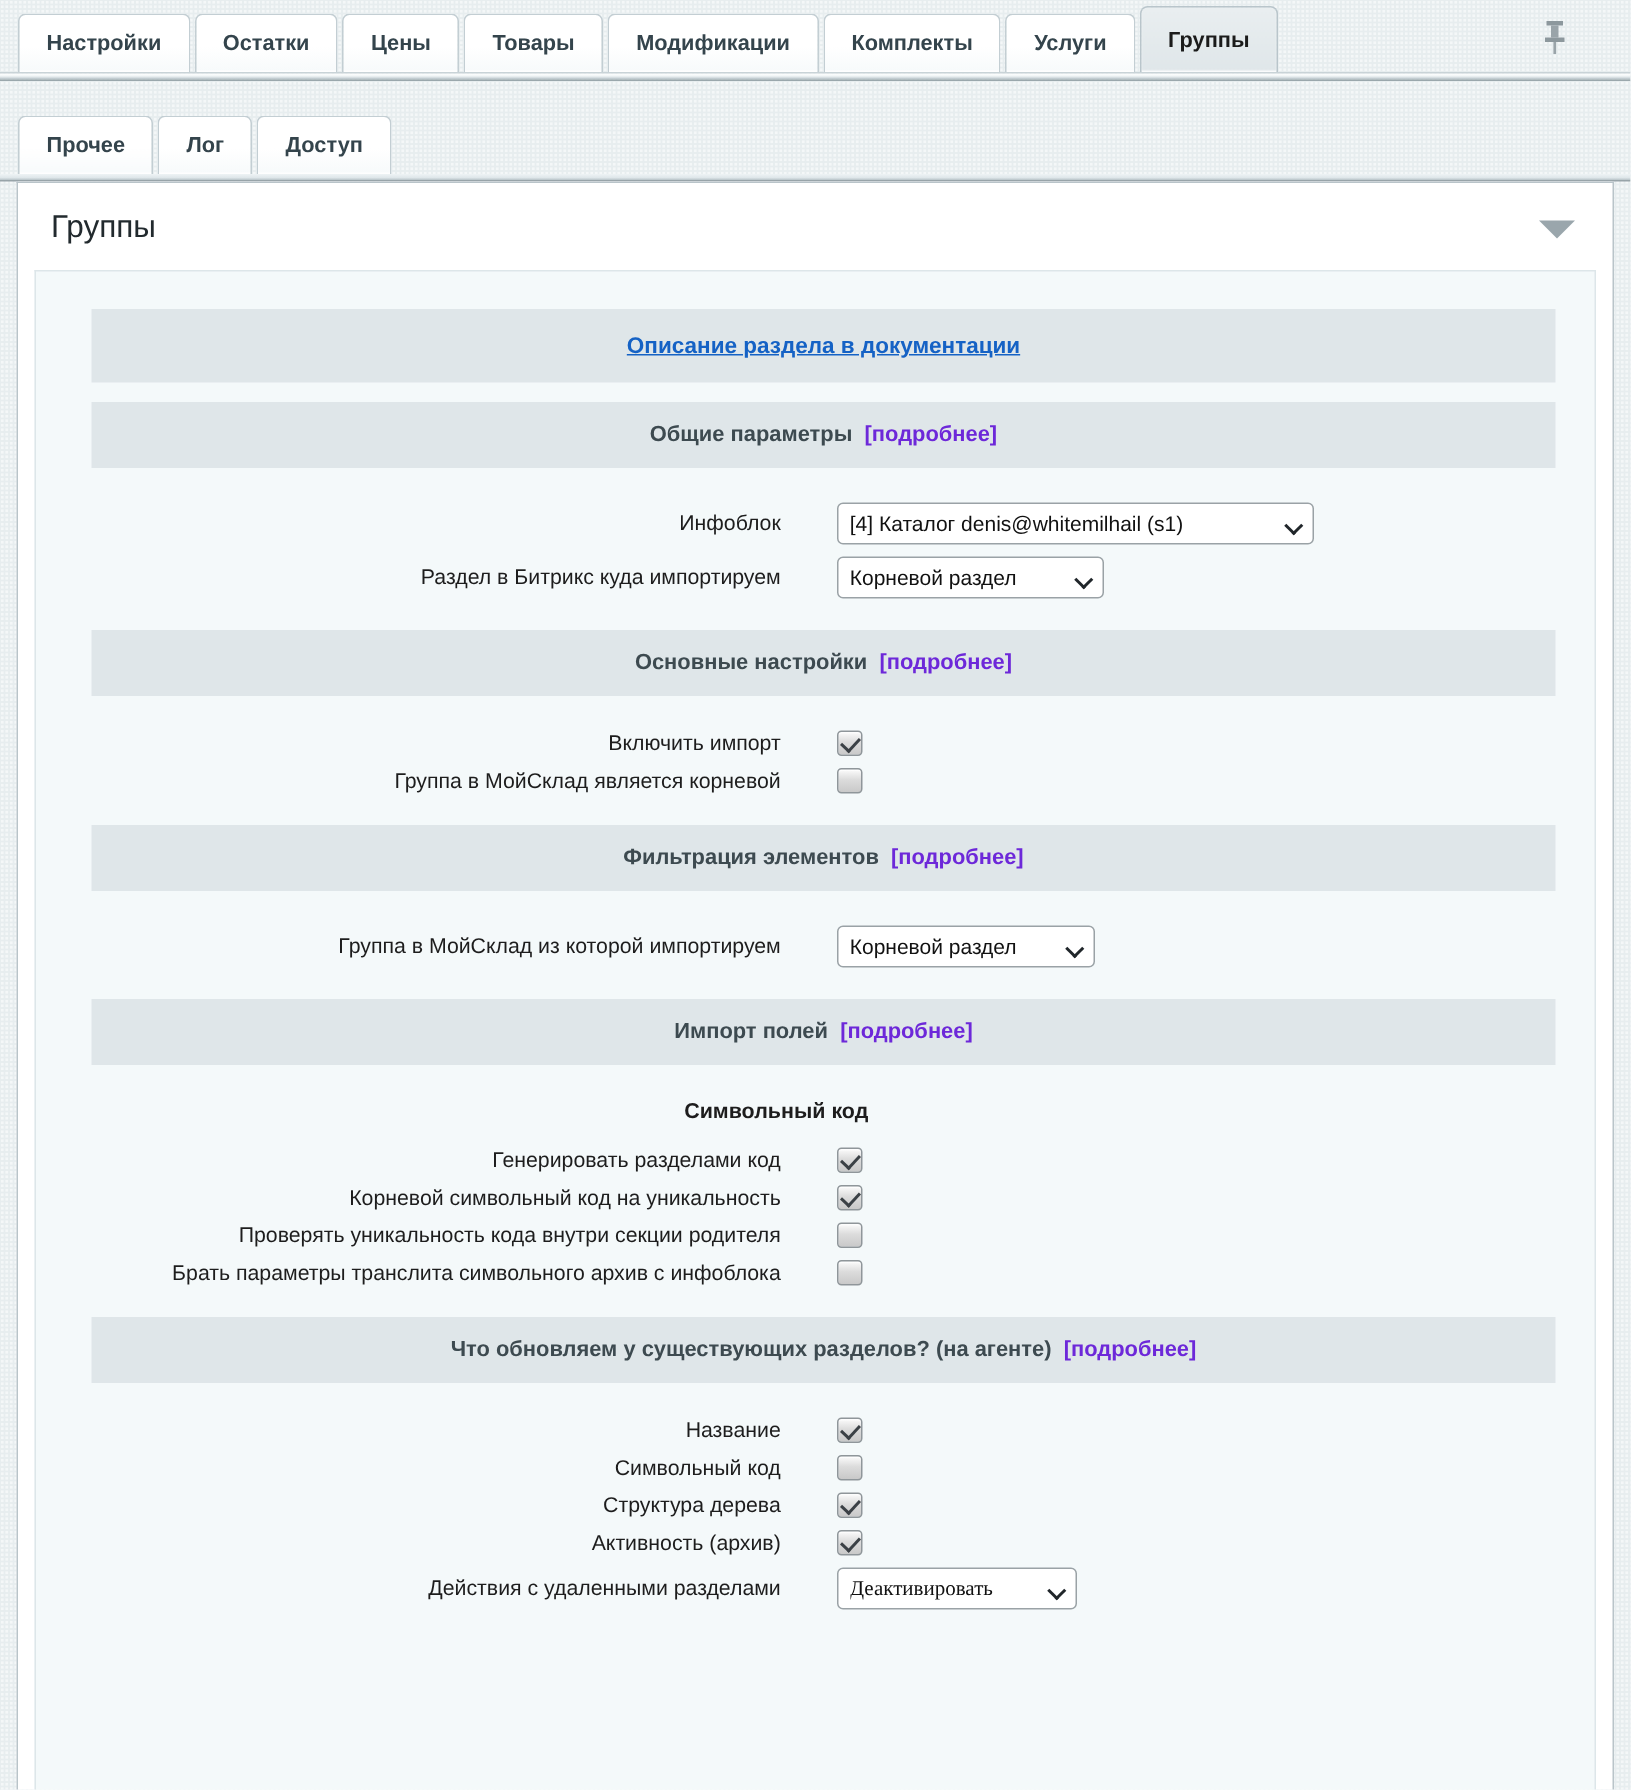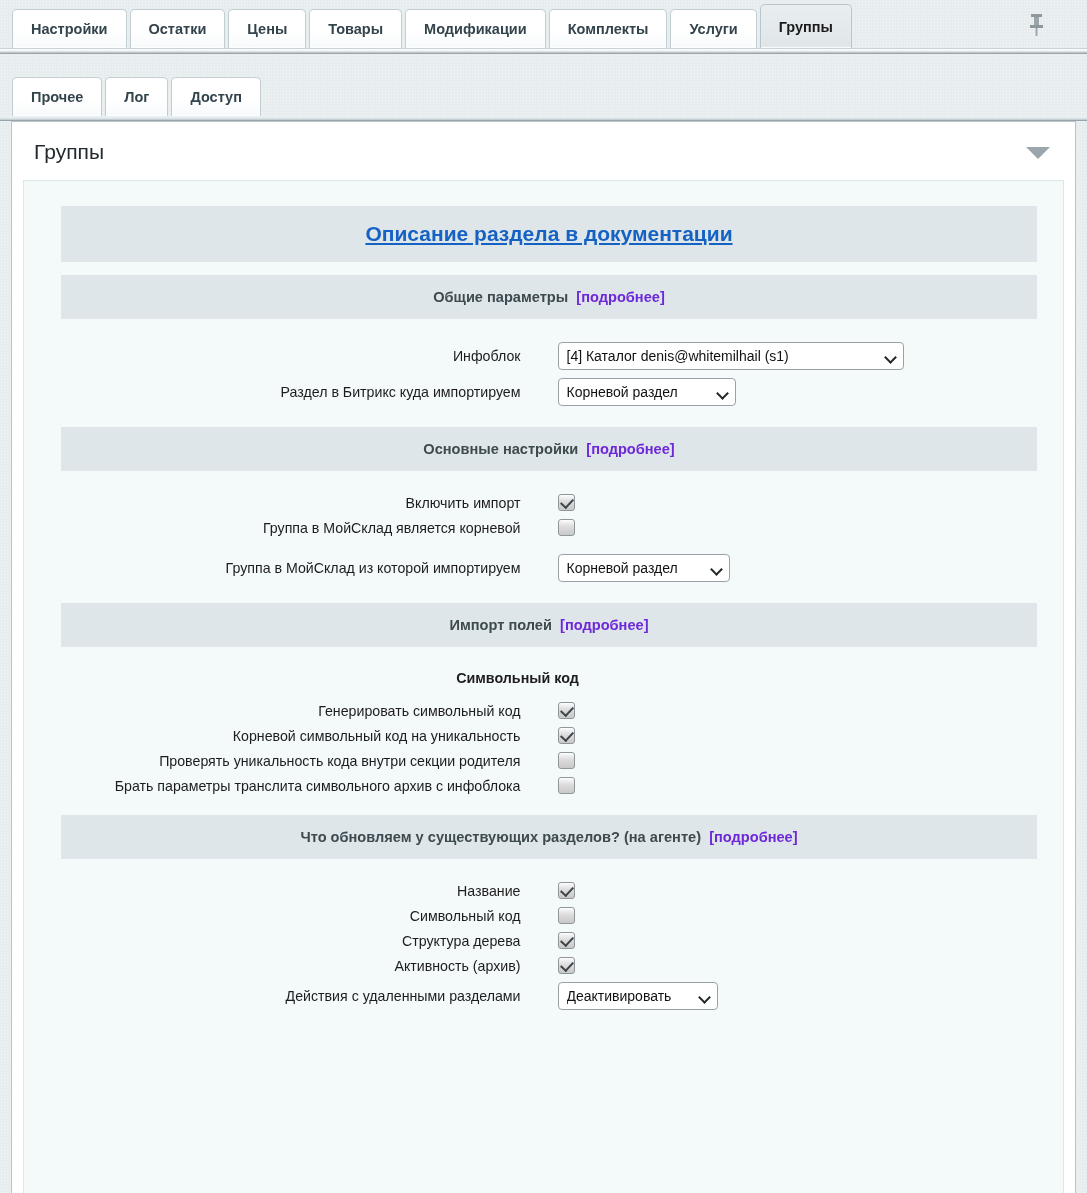--- a/index.html
+++ b/index.html
@@ -114,21 +114,21 @@
     background: #dfe6e9;
     text-align: center;
     padding: 14px 10px;
     font-size: 14.6px;
     font-weight: bold;
     color: #3d4a50;
   }
   .band.link-band { padding: 16px 10px; }
   .band .more { font-weight: bold; color: #6d28d9; }
   .doc-link {
-    font-size: 21px;
+    font-size: 15px;
     font-weight: bold;
     color: #1562c5;
     text-decoration: underline;
     cursor: pointer;
   }
 
   .subhead {
     text-align: center;
     font-size: 14.3px;
     font-weight: bold;
@@ -198,24 +198,24 @@
   .sel-wrap::after {
     content: "";
     position: absolute;
     right: 9px; top: 11px;
     width: 7px; height: 7px;
     border: solid #20262a;
     border-width: 0 2px 2px 0;
     transform: rotate(45deg);
     pointer-events: none;
   }
-  .sel-w346 select { width: 346px; }
+  .sel-w346 select { width: 318px; }
   .sel-w178 select { width: 178px; }
   .sel-w172 select { width: 172px; }
-  .sel-w160 select { width: 160px; }
+  .sel-w160 select { width: 160px; font-family: Liberation Serif, serif; }
 </style>
 </head>
 <body>
 
 <div class="tabrow">
   <div class="tab">
       <span>Настройки</span>
     </div>
   <div class="tab">
       <span>Остатки</span>
@@ -323,20 +323,24 @@
           </div>
       </div>
       <div class="row">
         <div class="lbl">Группа в МойСклад является корневой</div>
         <div class="ctl">
             <span class="cbx"></span>
           </div>
       </div>
     </div>
 
+    <div class="band">
+      <span>Фильтрация элементов</span>
+      <span>&nbsp;</span><span class="more">[подробнее]</span>
+    </div>
 
     <div class="rows">
       <div class="row">
         <div class="lbl">Группа в МойСклад из которой импортируем</div>
         <div class="ctl">
           <span class="sel-wrap sel-w172">
             <select>
               <option>Корневой раздел</option>
             </select>
           </span>
@@ -346,21 +350,21 @@
 
     <div class="band">
       <span>Импорт полей</span>
       <span>&nbsp;</span><span class="more">[подробнее]</span>
     </div>
 
     <div class="subhead">Символьный код</div>
 
     <div class="rows">
       <div class="row">
-        <div class="lbl">Генерировать символьный код</div>
+        <div class="lbl">Генерировать разделами код</div>
         <div class="ctl">
             <span class="cbx checked"></span>
           </div>
       </div>
       <div class="row">
         <div class="lbl">Корневой символьный код на уникальность</div>
         <div class="ctl">
             <span class="cbx checked"></span>
           </div>
       </div>

